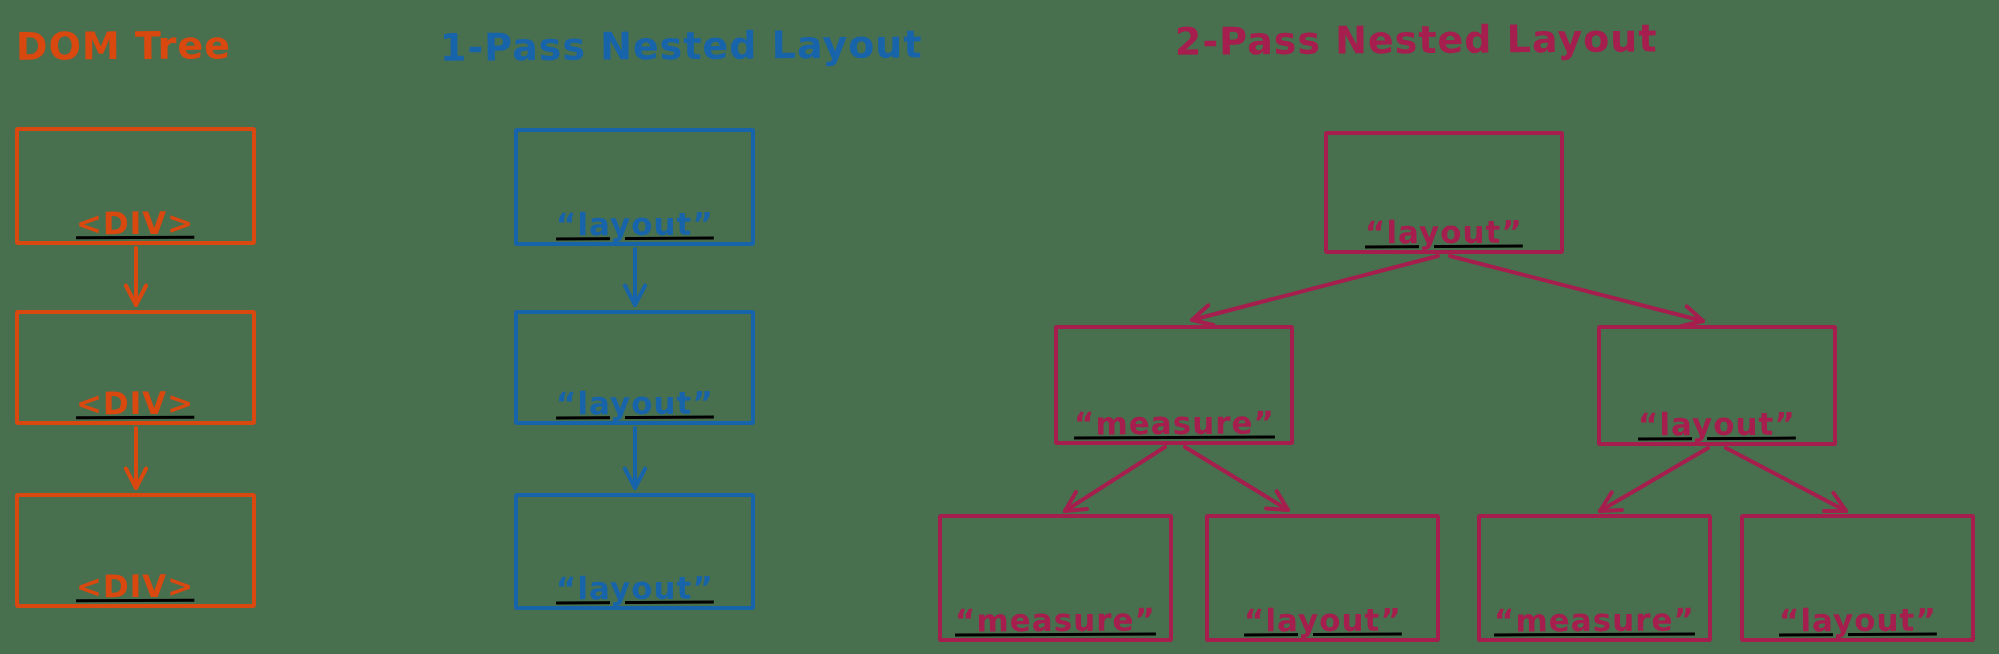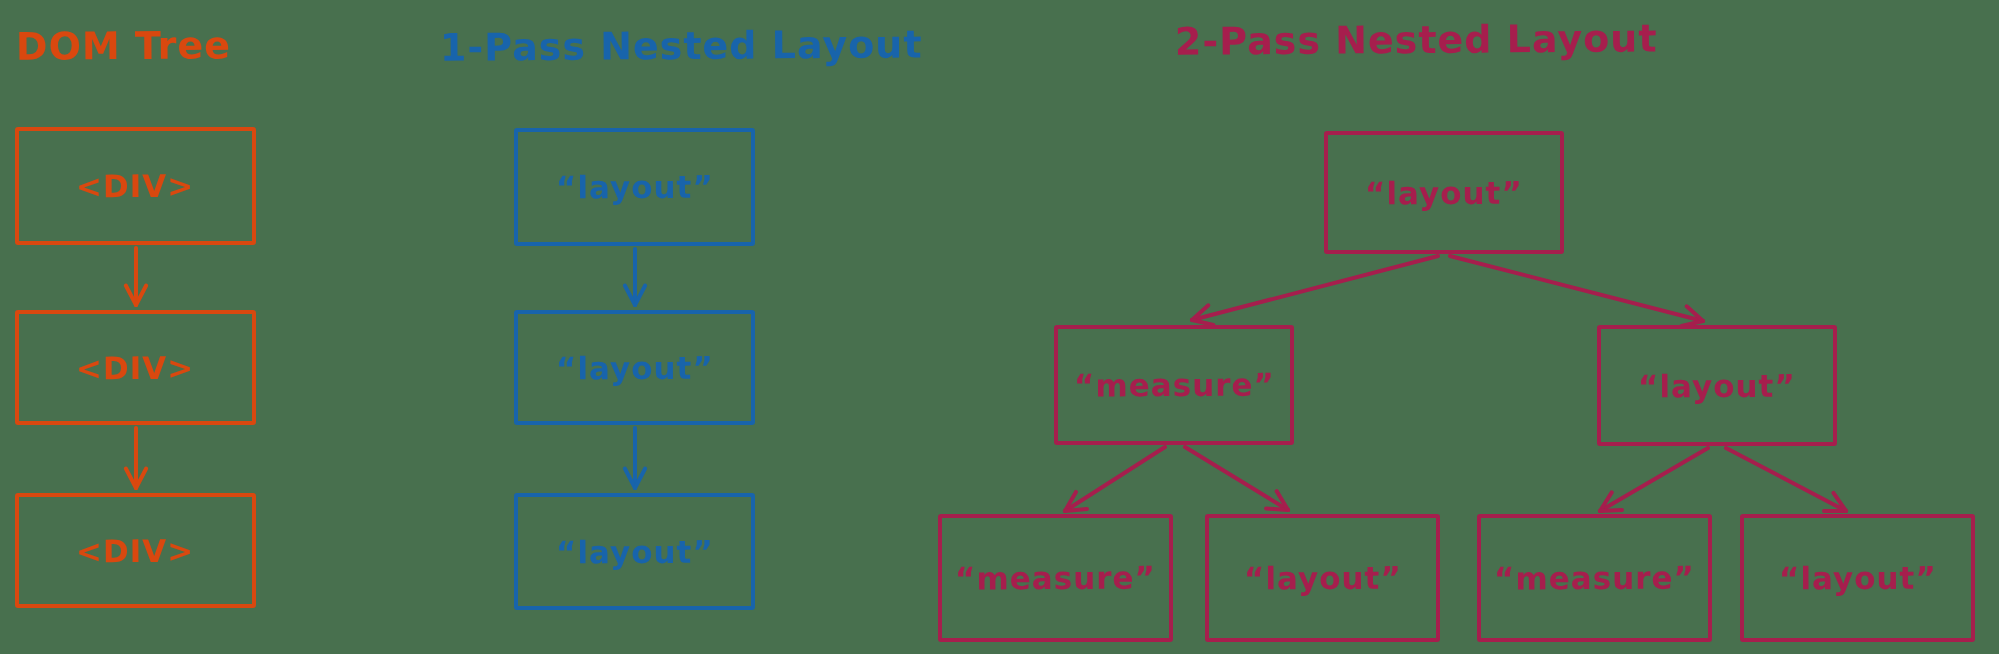--- a/index.html
+++ b/index.html
@@ -25,23 +25,24 @@
     letter-spacing: 1px;
     white-space: nowrap;
     transform: rotate(-0.4deg);
   }
   .node {
     position: absolute;
     box-sizing: border-box;
     border: 4px solid;
     border-radius: 3px;
     display: flex;
-    align-items: center;
+    align-items: flex-end;
     justify-content: center;
     background: transparent;
+    text-decoration: underline;
   }
   .node .node-label {
     font-weight: bold;
     font-size: 31px;
     letter-spacing: 1px;
     white-space: nowrap;
     transform: rotate(-0.3deg);
   }
 </style>
 </head>

